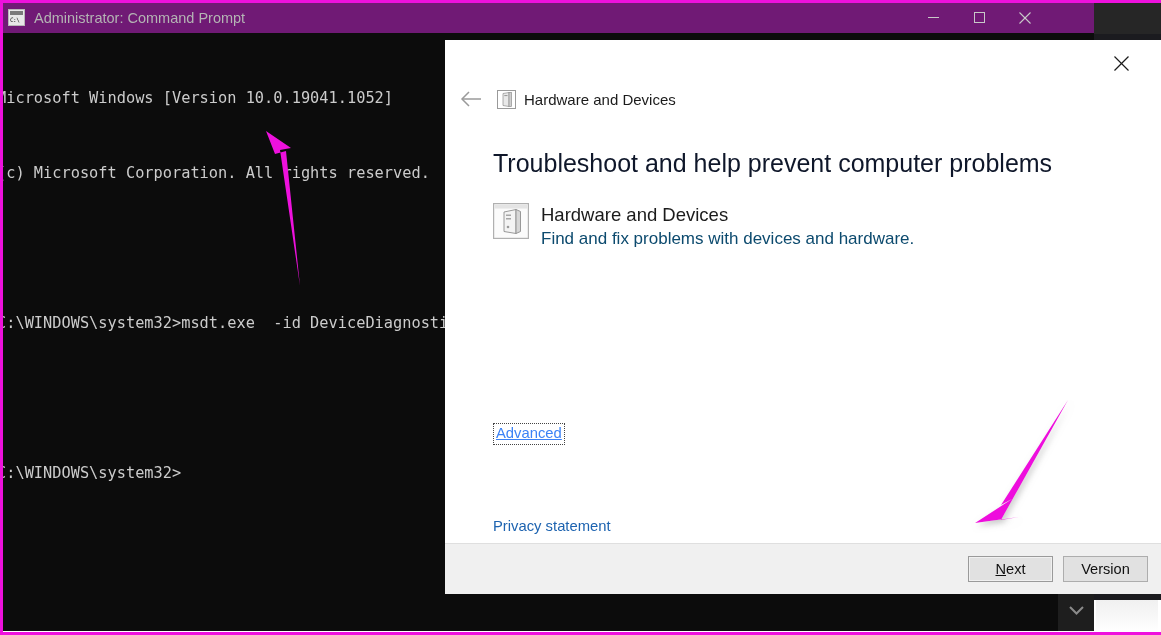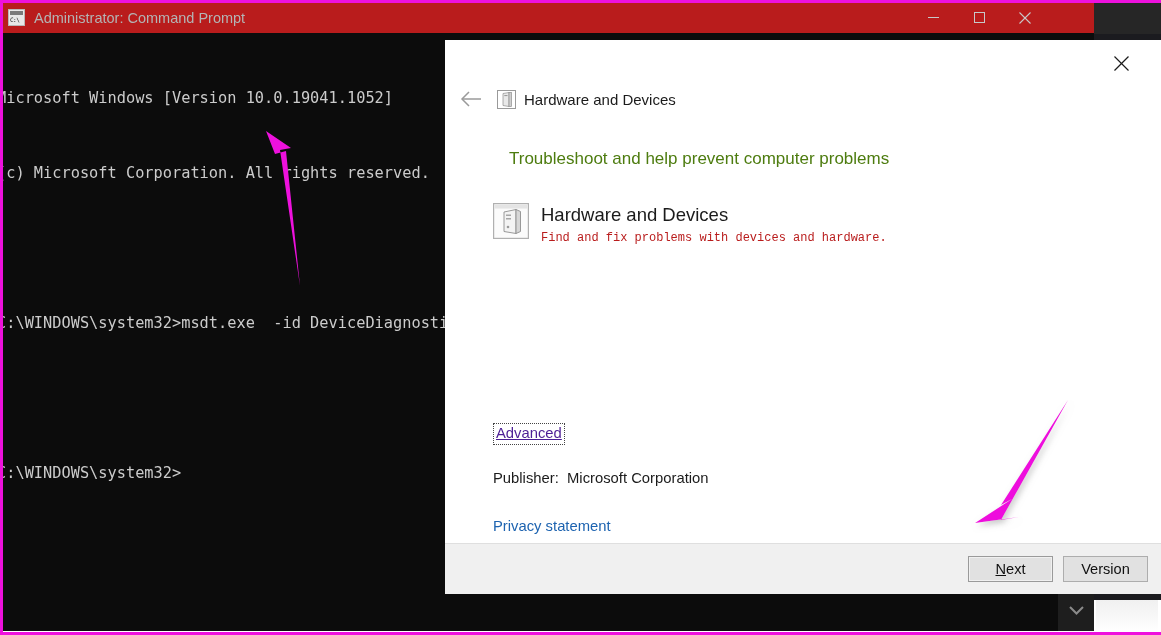--- a/index.html
+++ b/index.html
@@ -45,21 +45,21 @@
     width: 1092px;
     height: 629px;
     background: #0c0c0c;
     overflow: hidden;
   }
   #cmd-titlebar {
     position: absolute;
     left: 0; top: 0;
     width: 1092px;
     height: 31px;
-    background: #b91c1c;
+    background: #701a75;
     display: flex;
     align-items: center;
   }
   #cmd-titlebar-icon {
     width: 17px;
     height: 17px;
     margin-left: 6px;
     margin-right: 9px;
     background: #e8e8e8;
     border: 1px solid #b8b8b8;
@@ -222,25 +222,24 @@
     font-size: 15px;
     color: #1b1b1b;
     font-family: "Liberation Sans", sans-serif;
     white-space: nowrap;
   }
 
   #dlg-heading {
     position: absolute;
     left: 48px;
     top: 109px;
-    font-size: 17px;
-    color: #4d7c0f;
+    font-size: 25px;
+    color: #0f172a;
     font-family: "Liberation Sans", sans-serif;
     white-space: nowrap;
-    margin-left: 16px;
   }
 
   #dlg-item {
     position: absolute;
     left: 48px;
     top: 163px;
     display: flex;
     align-items: flex-start;
   }
   #dlg-item-icon {
@@ -249,34 +248,33 @@
     margin-right: 12px;
     flex: 0 0 auto;
   }
   #dlg-item-title {
     font-size: 18.5px;
     color: #1b1b1b;
     line-height: 23px;
     white-space: nowrap;
   }
   #dlg-item-desc {
-    font-size: 12px;
-    color: #b91c1c;
+    font-size: 17px;
+    color: #0c4a6e;
     line-height: 21px;
     margin-top: 2px;
     white-space: nowrap;
-    font-family: Liberation Mono, monospace;
   }
 
   #dlg-advanced {
     position: absolute;
     left: 48px;
     top: 383px;
     font-size: 14.8px;
-    color: #4c1d95;
+    color: #3b82f6;
     text-decoration: underline;
     border: 1px dotted #444;
     padding: 1px 2px 2px 2px;
     line-height: 17px;
     cursor: pointer;
   }
 
   #dlg-publisher {
     position: absolute;
     left: 48px;
@@ -428,24 +426,20 @@
         <circle cx="15" cy="24" r="1.3" fill="#9a9a9a"></circle>
       </svg>
       <div>
         <div id="dlg-item-title">Hardware and Devices</div>
         <div id="dlg-item-desc">Find and fix problems with devices and hardware.</div>
       </div>
     </div>
 
     <div id="dlg-advanced">Advanced</div>
 
-    <div id="dlg-publisher">
-      <span>Publisher:</span>&nbsp;
-      <span>Microsoft Corporation</span>
-    </div>
     <div id="dlg-privacy">Privacy statement</div>
 
     <div id="dlg-footer">
       <div class="dlg-btn" id="dlg-btn-next">
         <span class="accel">N</span>
           <span>ext</span>
       </div>
       <div class="dlg-btn" id="dlg-btn-cancel">
         <span>Version</span>
       </div>

